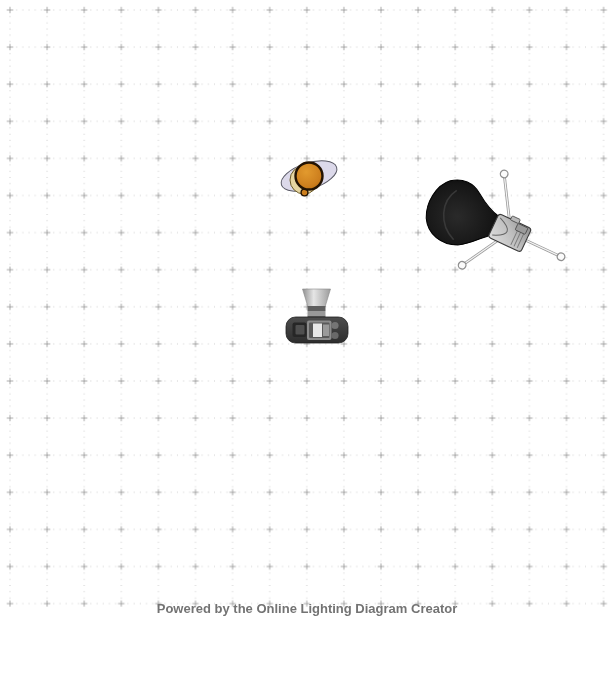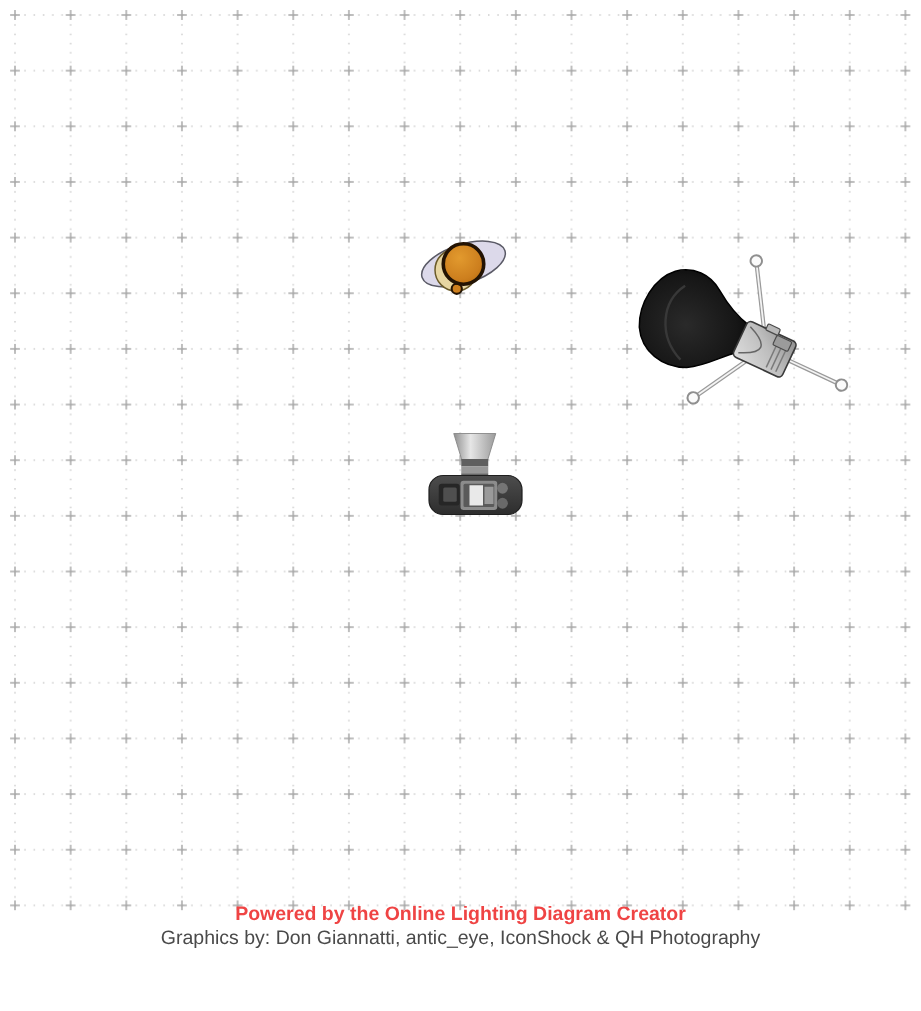--- a/index.html
+++ b/index.html
@@ -3,21 +3,21 @@
 <meta charset="utf-8">
 <style>
   html,body{margin:0;padding:0;background:#ffffff;}
   body{width:614px;height:674px;font-family:"Liberation Sans",sans-serif;}
   .stage{position:relative;width:614px;height:674px;background:#fff;overflow:hidden;}
   .stage svg.canvas{position:absolute;left:0;top:0;}
   .footer{
     position:absolute;left:0;top:601px;width:614px;
     text-align:center;font-size:13px;line-height:15.7px;color:#4a4a4a;
   }
-  .footer .f-bold{font-weight:bold;color:#ef4444;}
+  .footer .f-bold{font-weight:bold;color:#737373;}
 </style>
 </head>
 <body>
 
 <div class="stage">
 
   <svg class="canvas" width="614" height="620" viewBox="0 0 614 620">
     <defs>
       <pattern id="gridPat" patternUnits="userSpaceOnUse" x="-8.55" y="-8.55" width="37.1" height="37.1">
         <path d="M0 18.55 H37.1" fill="none" stroke-width="1" stroke-dasharray="1 5.18" stroke="#cdcdcd"></path>
@@ -109,16 +109,15 @@
       <rect x="-7.5" y="6.5" width="20.5" height="15.5" rx="1" fill="#5a5a5a"></rect>
       <rect x="-3.5" y="7.5" width="9" height="13.5" fill="#e9e9e9"></rect>
       <rect x="6.5" y="8.5" width="6" height="11.5" fill="#9a9a9a"></rect>
       <circle cx="18.5" cy="9.5" r="3.6" fill="#757575"></circle>
       <circle cx="18.5" cy="19.5" r="3.6" fill="#696969"></circle>
     </g>
   </svg>
 
   <div class="footer">
     <div class="f-bold">Powered by the Online Lighting Diagram Creator</div>
-    <div>Graphics by: Don Giannatti, antic_eye, IconShock &amp; QH Photography</div>
   </div>
 
 </div>
 
 </body></html>

